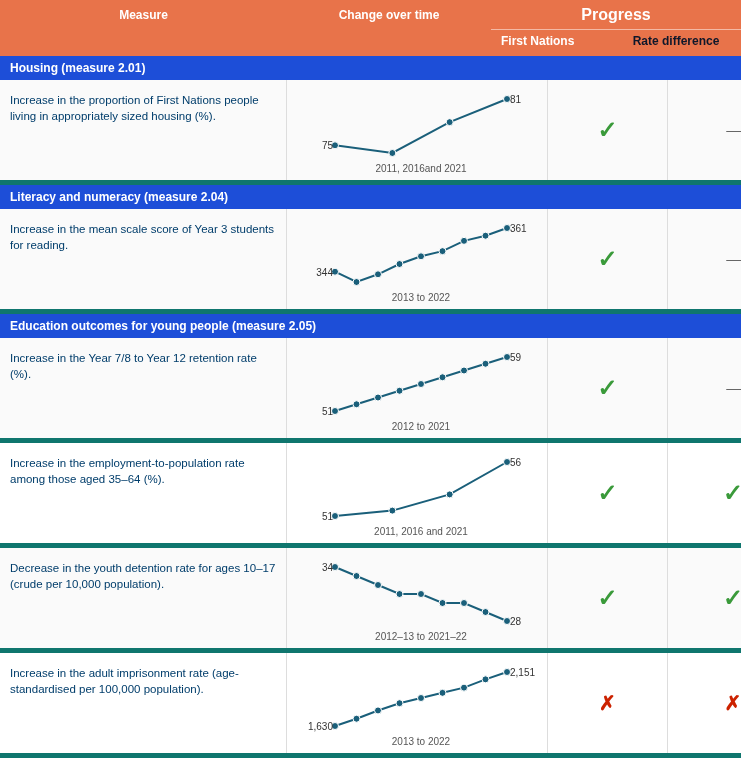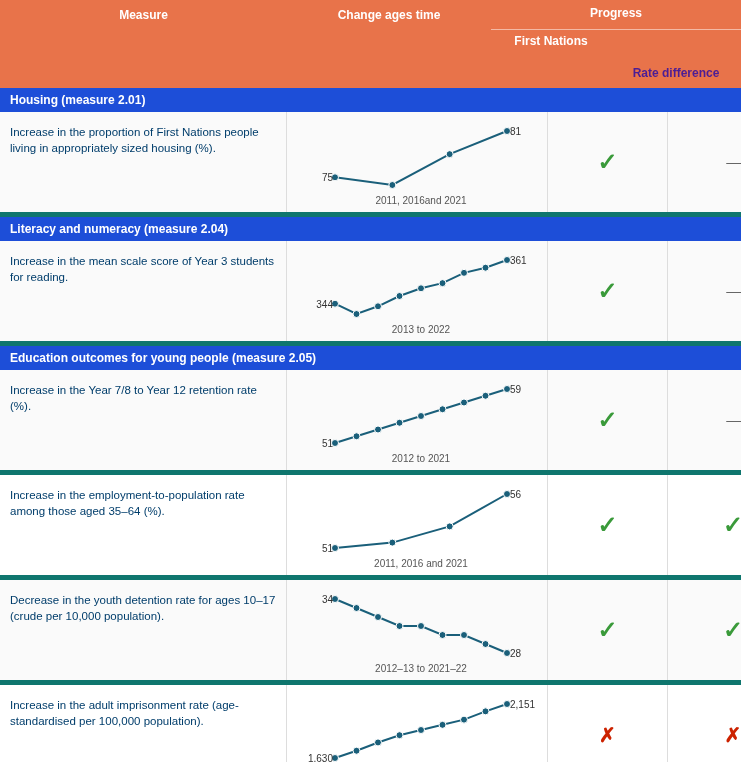--- a/index.html
+++ b/index.html
@@ -56,28 +56,28 @@
     .cross { color: #cc2200; font-size: 18px; font-weight: bold; }
     .dash { color: #666; font-size: 16px; letter-spacing: -2px; }
   </style>
 </head>
 <body>
 
 <div class="table-container">
 
   <div style="display:grid; grid-template-columns: 287px 1fr 250px; background:#e8734a;">
     <div style="padding:8px 2px; text-align:center; color:#fff; font-weight:bold; font-size:12px; display:flex; align-items:center; justify-content:center;">Measure</div>
-    <div style="padding:8px 10px; text-align:center; color:#fff; font-weight:bold; font-size:12px; display:flex; align-items:center; justify-content:center;">Change ages time</div>
-    <div style="text-align:center; color:#fff; font-weight:bold; font-size:12px; padding:6px 10px 2px; border-bottom: 1px solid rgba(255,255,255,0.5);">Progress</div>
+    <div style="padding:8px 10px; text-align:center; color:#fff; font-weight:bold; font-size:12px; display:flex; align-items:center; justify-content:center;">Change over time</div>
+    <div style="text-align:center; color:#fff; font-weight:bold; font-size:16px; padding:6px 10px 2px; border-bottom: 1px solid rgba(255,255,255,0.5);">Progress</div>
   </div>
   <div style="display:grid; grid-template-columns: 287px 1fr 120px 130px; background:#e8734a;">
     <div></div>
     <div></div>
-    <div style="padding:4px 10px 8px; text-align:center; color:#fff; font-weight:bold; font-size:12px;">First Nations</div>
-    <div style="padding:4px 10px 8px; text-align:center; color:#4c1d95; font-weight:bold; font-size:12px;margin-top:32px;">Rate difference</div>
+    <div style="padding:4px 10px 8px; text-align:left; color:#fff; font-weight:bold; font-size:12px;">First Nations</div>
+    <div style="padding:4px 10px 8px; text-align:center; color:#0f172a; font-weight:bold; font-size:12px;">Rate difference</div>
   </div>
 
   <div id="sections-container">
       <div class="section-header">Housing (measure 2.01)</div>
       <div class="data-row">
       <div class="cell measure-cell">Increase in the proportion of First Nations people living in appropriately sized housing (%).</div>
       <div class="cell chart-cell">
           <svg width="240" height="90" xmlns="http://www.w3.org/2000/svg">
     <path d="M38,60.285714285714285 L95.33333333333333,68 L152.66666666666666,37.142857142857146 L210,14" fill="none" stroke="#1a5f7a" stroke-width="2"></path>
     <circle cx="38" cy="60.285714285714285" r="3.5" fill="#1a5f7a" stroke="#fff" stroke-width="1"></circle>

